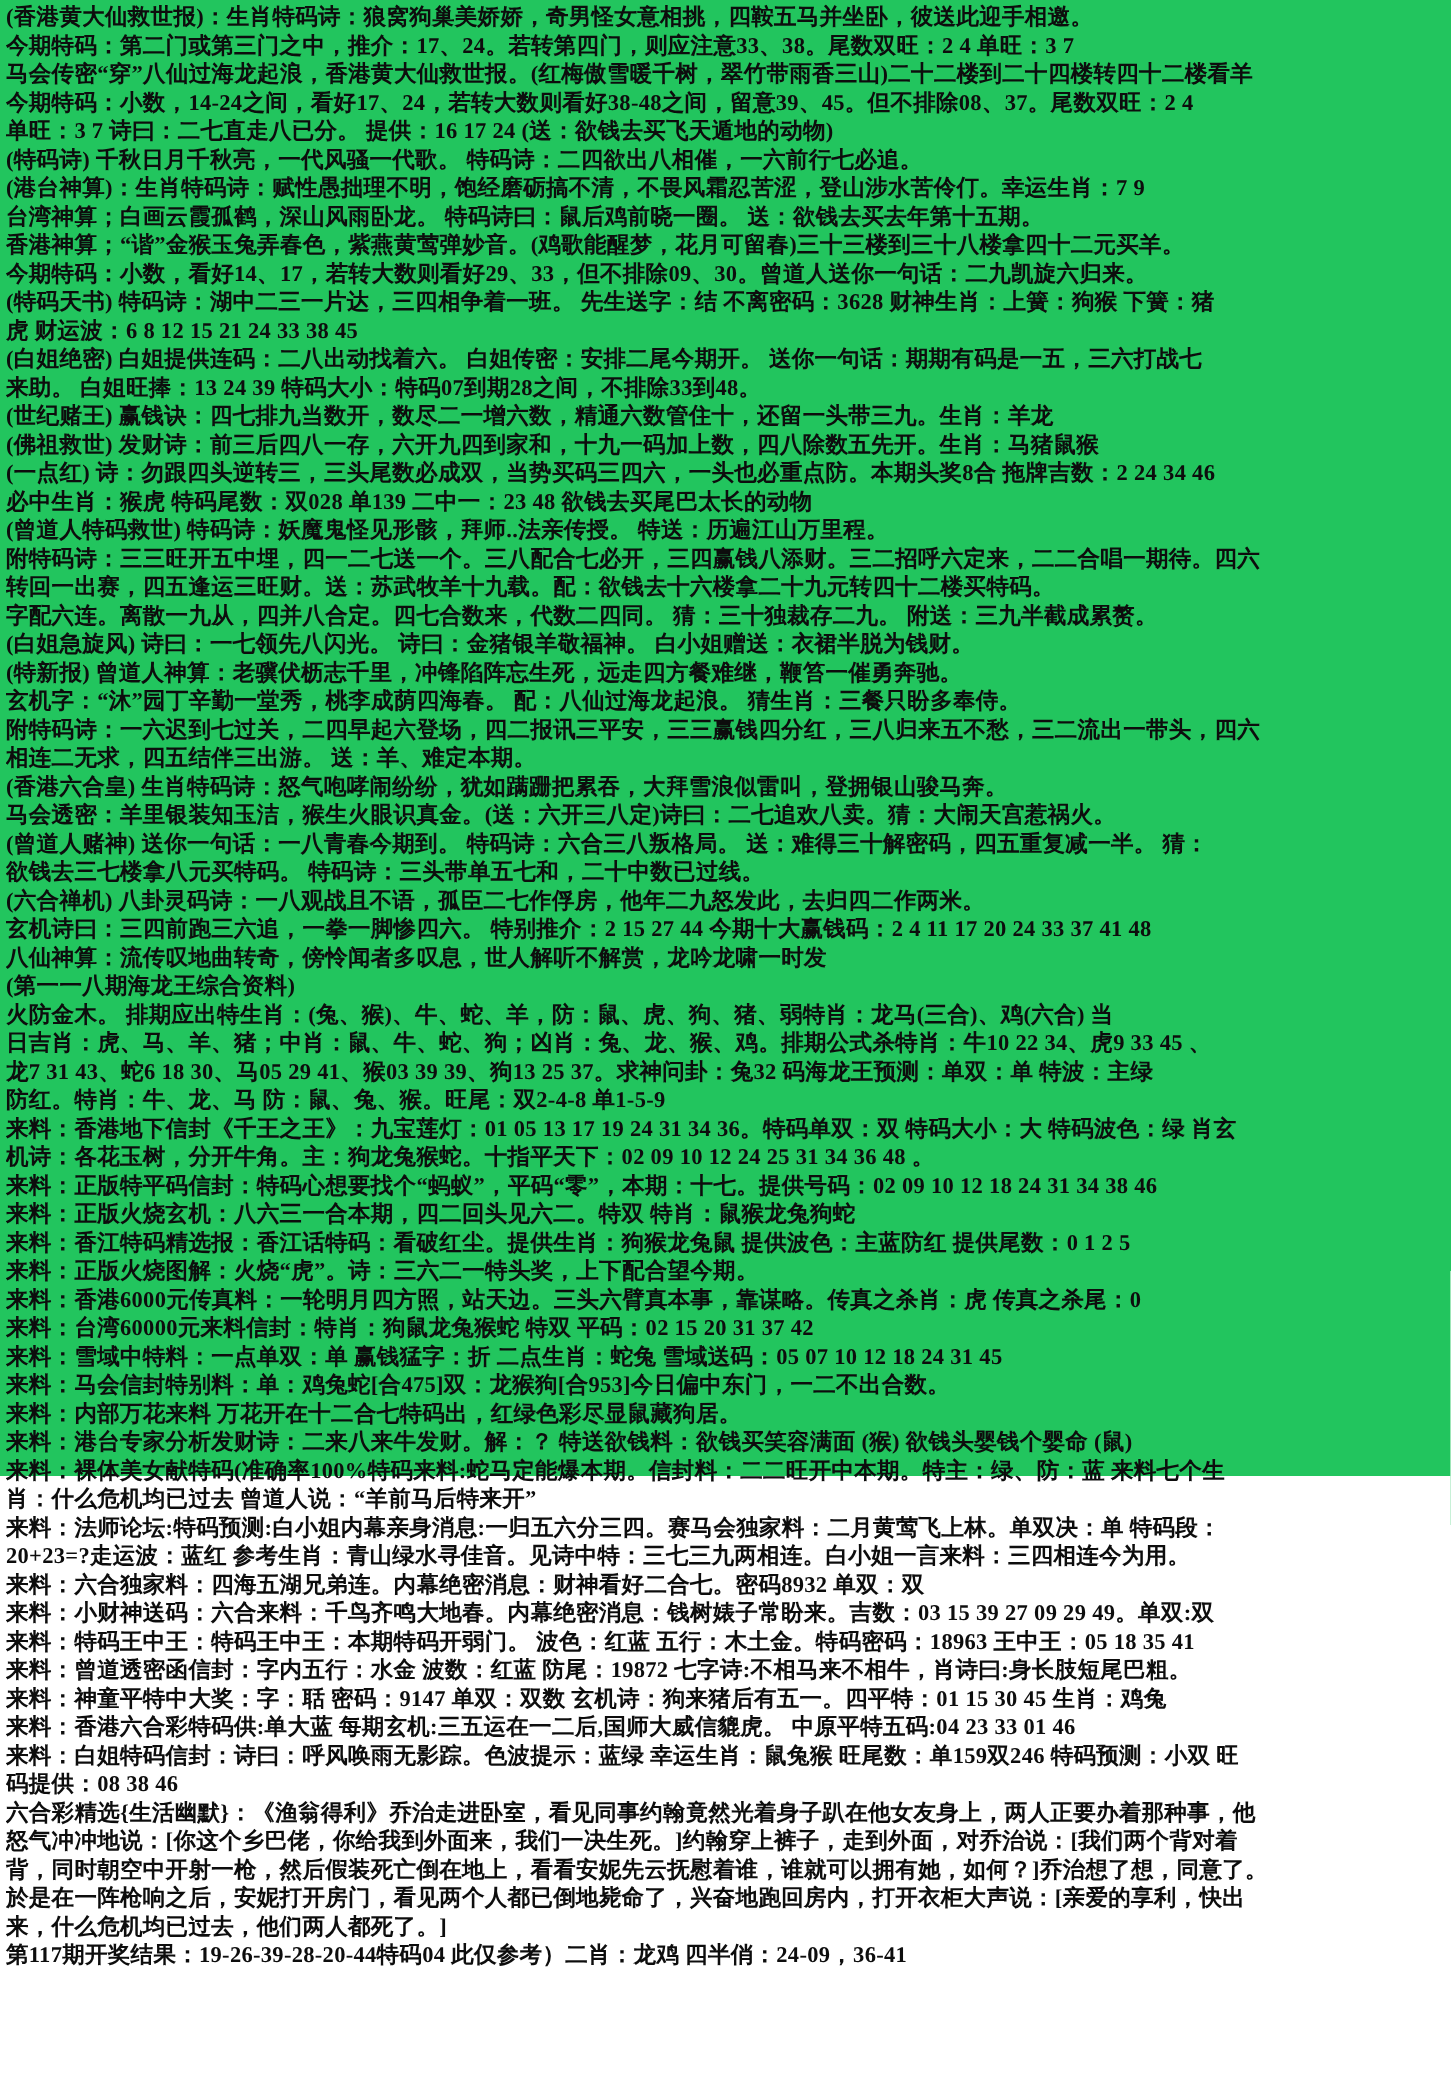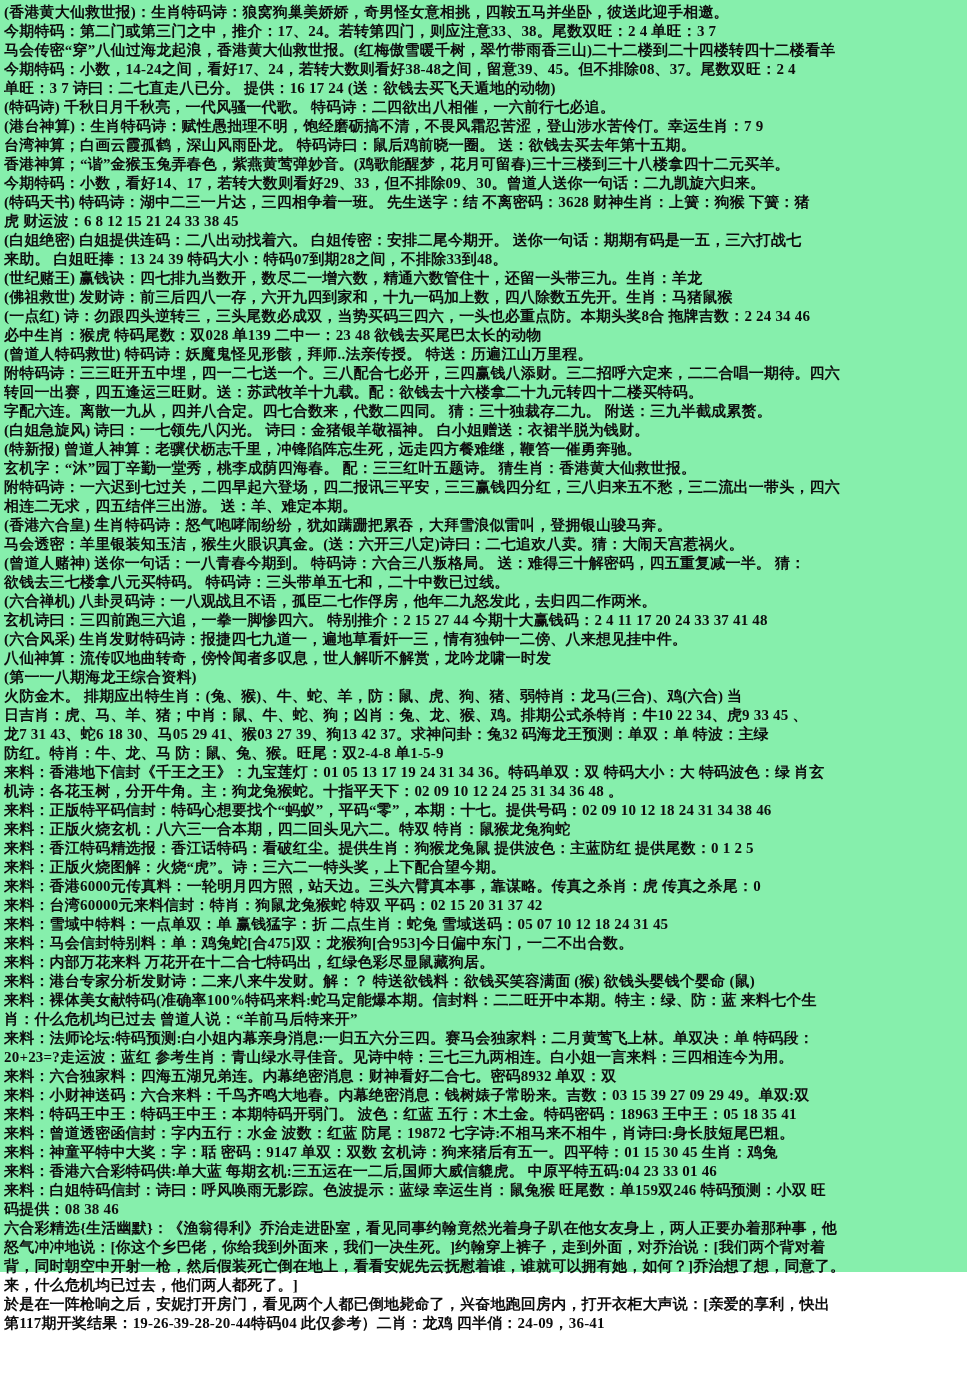--- a/index.html
+++ b/index.html
@@ -9,23 +9,23 @@
   }
   body {
     width: 967px;
     height: 1388px;
     overflow: hidden;
     font-family: "Liberation Serif", "DejaVu Serif", serif;
   }
   .doc {
     box-sizing: border-box;
     width: 967px;
-    height: 1272px;
+    height: 984px;
     padding: 3px 20px 0 4px;
-    background: #86efac;
+    background: #22c55e;
     color: #0d0d0d;
   }
   .line {
     font-size: 15px;
     line-height: 19px;
     height: 19px;
     font-weight: 600;
     white-space: nowrap;
     overflow: hidden;
     letter-spacing: 0.2px;
@@ -52,35 +52,34 @@
     <div class="line">(世纪赌王) 赢钱诀：四七排九当数开，数尽二一增六数，精通六数管住十，还留一头带三九。生肖：羊龙</div>
     <div class="line">(佛祖救世) 发财诗：前三后四八一存，六开九四到家和，十九一码加上数，四八除数五先开。生肖：马猪鼠猴</div>
     <div class="line">(一点红) 诗：勿跟四头逆转三，三头尾数必成双，当势买码三四六，一头也必重点防。本期头奖8合 拖牌吉数：2 24 34 46</div>
     <div class="line">必中生肖：猴虎  特码尾数：双028 单139 二中一：23 48 欲钱去买尾巴太长的动物</div>
     <div class="line">(曾道人特码救世) 特码诗：妖魔鬼怪见形骸，拜师..法亲传授。 特送：历遍江山万里程。</div>
     <div class="line">附特码诗：三三旺开五中埋，四一二七送一个。三八配合七必开，三四赢钱八添财。三二招呼六定来，二二合唱一期待。四六</div>
     <div class="line">转回一出赛，四五逢运三旺财。送：苏武牧羊十九载。配：欲钱去十六楼拿二十九元转四十二楼买特码。</div>
     <div class="line">字配六连。离散一九从，四并八合定。四七合数来，代数二四同。 猜：三十独裁存二九。 附送：三九半截成累赘。</div>
     <div class="line">(白姐急旋风) 诗曰：一七领先八闪光。  诗曰：金猪银羊敬福神。 白小姐赠送：衣裙半脱为钱财。</div>
     <div class="line">(特新报) 曾道人神算：老骥伏枥志千里，冲锋陷阵忘生死，远走四方餐难继，鞭笞一催勇奔驰。</div>
-    <div class="line">玄机字：“沐”园丁辛勤一堂秀，桃李成荫四海春。 配：三三红叶五题诗。 猜生肖：香港黄大仙救世报。</div>
+    <div class="line">玄机字：“沐”园丁辛勤一堂秀，桃李成荫四海春。 配：八仙过海龙起浪。 猜生肖：三餐只盼多奉侍。</div>
     <div class="line">附特码诗：一六迟到七过关，二四早起六登场，四二报讯三平安，三三赢钱四分红，三八归来五不愁，三二流出一带头，四六</div>
     <div class="line">相连二无求，四五结伴三出游。 送：羊、难定本期。</div>
     <div class="line">(香港六合皇) 生肖特码诗：怒气咆哮闹纷纷，犹如蹒跚把累吞，大拜雪浪似雷叫，登拥银山骏马奔。</div>
     <div class="line">马会透密：羊里银装知玉洁，猴生火眼识真金。(送：六开三八定)诗曰：二七追欢八卖。猜：大闹天宫惹祸火。</div>
     <div class="line">(曾道人赌神) 送你一句话：一八青春今期到。  特码诗：六合三八叛格局。  送：难得三十解密码，四五重复减一半。 猜：</div>
     <div class="line">欲钱去三七楼拿八元买特码。  特码诗：三头带单五七和，二十中数已过线。</div>
     <div class="line">(六合禅机) 八卦灵码诗：一八观战且不语，孤臣二七作俘房，他年二九怒发此，去归四二作两米。</div>
     <div class="line">玄机诗曰：三四前跑三六追，一拳一脚惨四六。 特别推介：2 15 27 44  今期十大赢钱码：2 4 11 17 20 24 33 37 41 48</div>
-    <div class="line">(六合风采) 生肖发财特码诗：报捷四七九道一，遍地草看奸一三，情有独钟一二傍、八来想见挂中件。</div>
     <div class="line">八仙神算：流传叹地曲转奇，傍怜闻者多叹息，世人解听不解赏，龙吟龙啸一时发</div>
     <div class="line">(第一一八期海龙王综合资料)</div>
     <div class="line">火防金木。  排期应出特生肖：(兔、猴)、牛、蛇、羊，防：鼠、虎、狗、猪、弱特肖：龙马(三合)、鸡(六合)  当</div>
     <div class="line">日吉肖：虎、马、羊、猪；中肖：鼠、牛、蛇、狗；凶肖：兔、龙、猴、鸡。排期公式杀特肖：牛10 22 34、虎9 33 45 、</div>
-    <div class="line">龙7 31 43、蛇6 18 30、马05 29 41、猴03 27 39、狗13 42 37。求神问卦：兔32 码海龙王预测：单双：单 特波：主绿</div>
+    <div class="line">龙7 31 43、蛇6 18 30、马05 29 41、猴03 39 39、狗13 25 37。求神问卦：兔32 码海龙王预测：单双：单 特波：主绿</div>
     <div class="line">防红。特肖：牛、龙、马  防：鼠、兔、猴。旺尾：双2-4-8 单1-5-9</div>
     <div class="line">来料：香港地下信封《千王之王》：九宝莲灯：01 05 13 17 19 24 31 34 36。特码单双：双 特码大小：大 特码波色：绿 肖玄</div>
     <div class="line">机诗：各花玉树，分开牛角。主：狗龙兔猴蛇。十指平天下：02 09 10 12 24 25 31 34 36 48 。</div>
     <div class="line">来料：正版特平码信封：特码心想要找个“蚂蚁”，平码“零”，本期：十七。提供号码：02 09 10 12 18 24 31 34 38 46</div>
     <div class="line">来料：正版火烧玄机：八六三一合本期，四二回头见六二。特双 特肖：鼠猴龙兔狗蛇</div>
     <div class="line">来料：香江特码精选报：香江话特码：看破红尘。提供生肖：狗猴龙兔鼠 提供波色：主蓝防红 提供尾数：0 1 2 5</div>
     <div class="line">来料：正版火烧图解：火烧“虎”。诗：三六二一特头奖，上下配合望今期。</div>
     <div class="line">来料：香港6000元传真料：一轮明月四方照，站天边。三头六臂真本事，靠谋略。传真之杀肖：虎 传真之杀尾：0</div>
     <div class="line">来料：台湾60000元来料信封：特肖：狗鼠龙兔猴蛇 特双 平码：02 15 20 31 37 42</div>
     <div class="line">来料：雪域中特料：一点单双：单 赢钱猛字：折 二点生肖：蛇兔 雪域送码：05 07 10 12 18 24 31 45</div>
@@ -95,16 +94,16 @@
     <div class="line">来料：小财神送码：六合来料：千鸟齐鸣大地春。内幕绝密消息：钱树婊子常盼来。吉数：03 15 39 27 09 29 49。单双:双</div>
     <div class="line">来料：特码王中王：特码王中王：本期特码开弱门。 波色：红蓝 五行：木土金。特码密码：18963 王中王：05 18 35 41</div>
     <div class="line">来料：曾道透密函信封：字内五行：水金 波数：红蓝 防尾：19872 七字诗:不相马来不相牛，肖诗曰:身长肢短尾巴粗。</div>
     <div class="line">来料：神童平特中大奖：字：聒 密码：9147 单双：双数 玄机诗：狗来猪后有五一。四平特：01 15 30 45 生肖：鸡兔</div>
     <div class="line">来料：香港六合彩特码供:单大蓝 每期玄机:三五运在一二后,国师大威信貔虎。 中原平特五码:04 23 33 01 46</div>
     <div class="line">来料：白姐特码信封：诗曰：呼风唤雨无影踪。色波提示：蓝绿 幸运生肖：鼠兔猴 旺尾数：单159双246 特码预测：小双 旺</div>
     <div class="line">码提供：08 38 46</div>
     <div class="line">六合彩精选{生活幽默}：《渔翁得利》乔治走进卧室，看见同事约翰竟然光着身子趴在他女友身上，两人正要办着那种事，他</div>
     <div class="line">怒气冲冲地说：[你这个乡巴佬，你给我到外面来，我们一决生死。]约翰穿上裤子，走到外面，对乔治说：[我们两个背对着</div>
     <div class="line">背，同时朝空中开射一枪，然后假装死亡倒在地上，看看安妮先云抚慰着谁，谁就可以拥有她，如何？]乔治想了想，同意了。</div>
+    <div class="line">於是在一阵枪响之后，安妮打开房门，看见两个人都已倒地毙命了，兴奋地跑回房内，打开衣柜大声说：[亲爱的享利，快出</div>
     <div class="line">来，什么危机均已过去，他们两人都死了。]</div>
-    <div class="line">於是在一阵枪响之后，安妮打开房门，看见两个人都已倒地毙命了，兴奋地跑回房内，打开衣柜大声说：[亲爱的享利，快出</div>
     <div class="line">第117期开奖结果：19-26-39-28-20-44特码04  此仅参考）二肖：龙鸡 四半俏：24-09，36-41</div>
   </div>
 
 </body></html>

